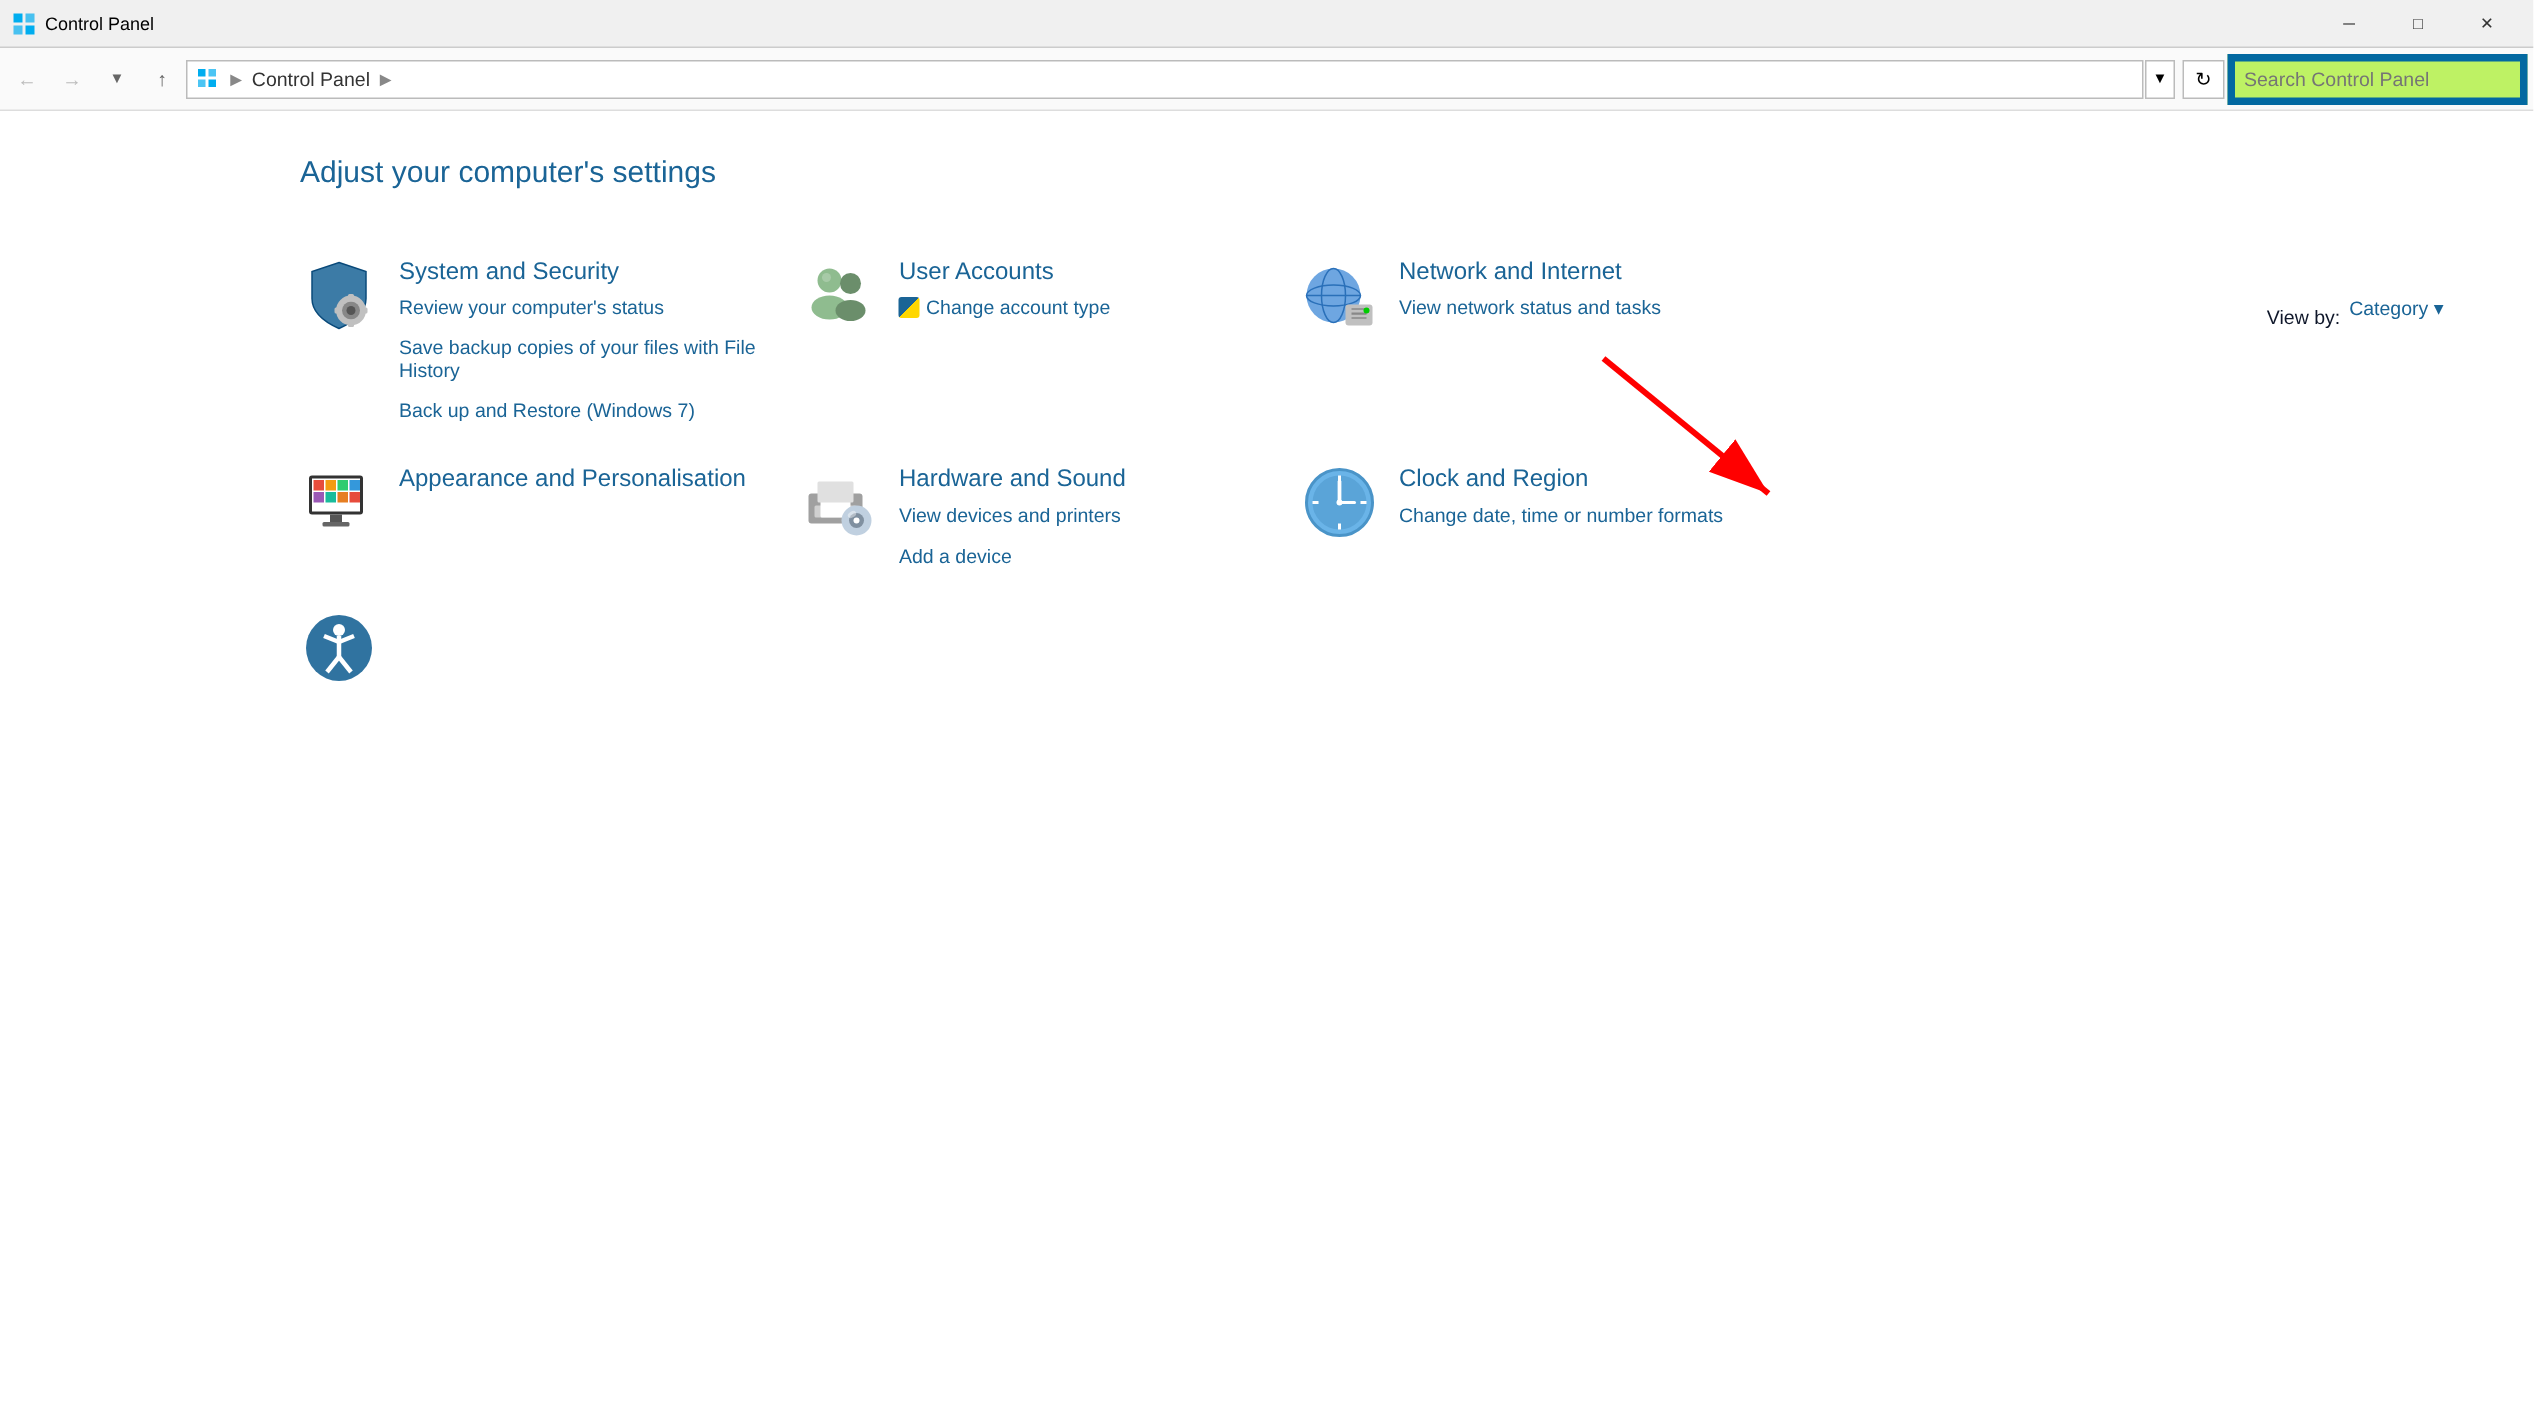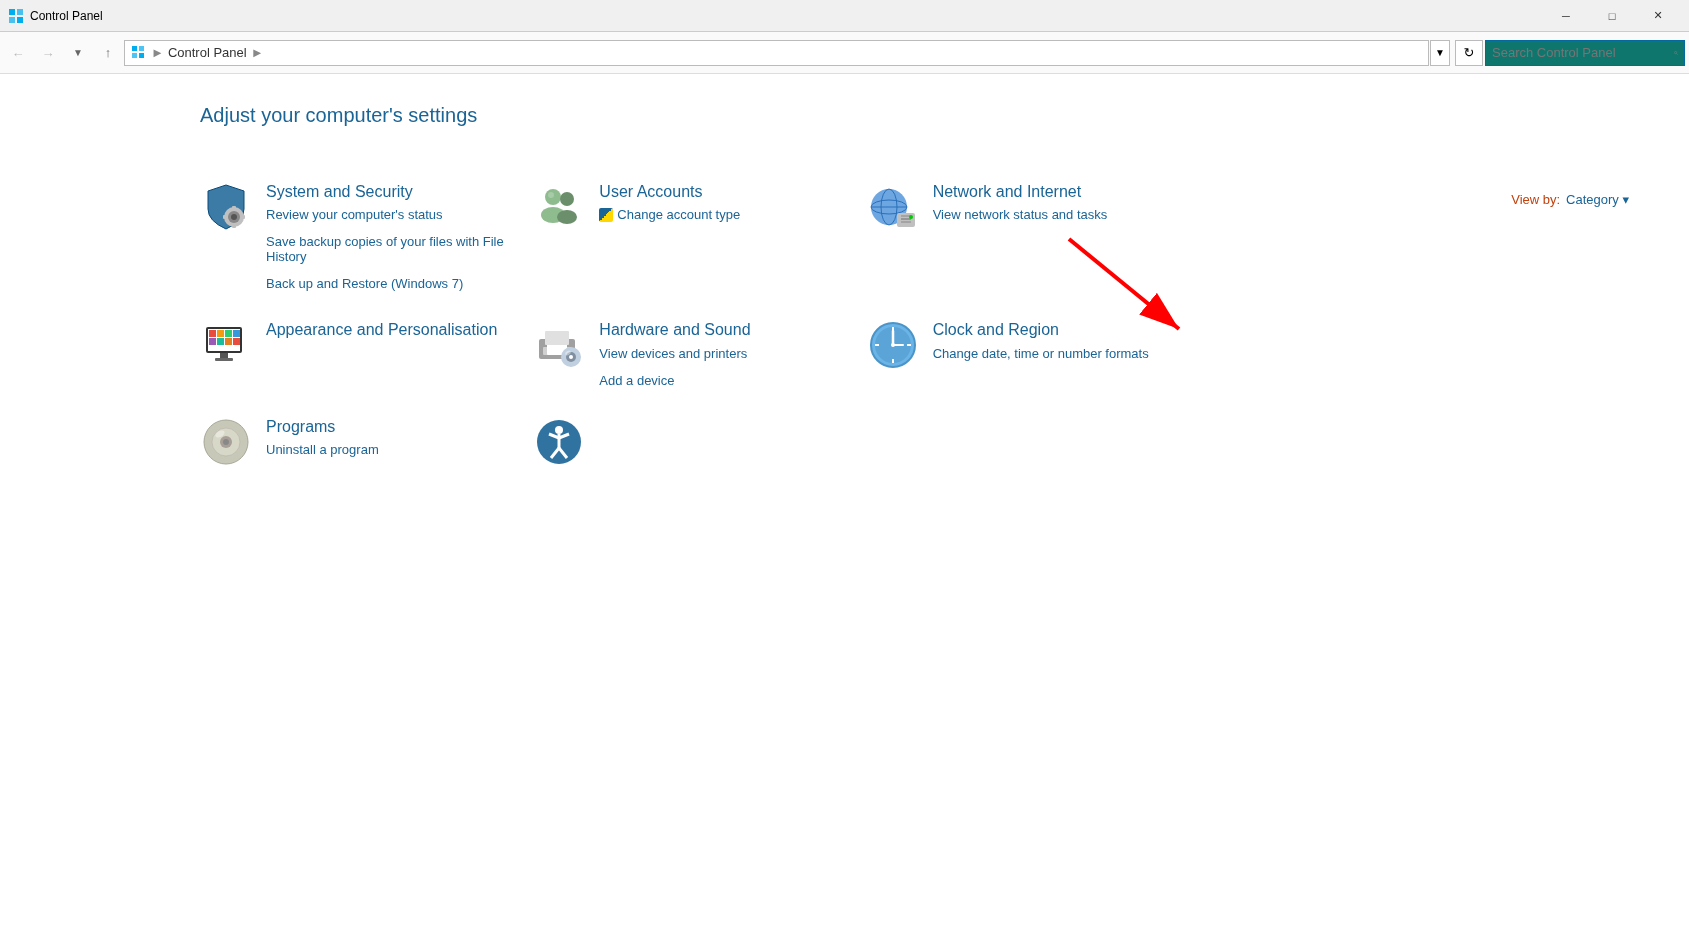--- a/index.html
+++ b/index.html
@@ -107,26 +107,26 @@
       border: 1px solid #bbb;
       cursor: pointer;
       background: #fff;
       margin-left: -1px;
       font-size: 10px;
       margin-right: 4px;
     }
     .search-box {
       height: 26px;
       width: 200px;
-      border: 1px solid #0369a1;
+      border: 5px solid #0369a1;
       padding: 12px 6px;
       font-size: 13px;
       display: flex;
       align-items: center;
-      background: #0f766e;
+      background: #bef264;
       gap: 6px;
     }
     .search-box input {
       border: none;
       outline: none;
       flex: 1;
       font-size: 13px;
       background: transparent;
     }
 
@@ -134,21 +134,21 @@
     .main-content {
       padding: 30px 60px 20px 200px;
       height: calc(952px - 74px);
       overflow-y: auto;
     }
 
     .page-title {
       font-size: 20px;
       color: #1a6496;
       font-weight: normal;
-      margin-bottom: 40px;
+      margin-bottom: 30px;
     }
 
     .categories-grid {
       display: grid;
       grid-template-columns: 1fr 1fr 1fr;
       gap: 0;
       max-width: 1000px;
     }
 
     .category-item {
@@ -198,21 +198,21 @@
     .view-by {
       position: absolute;
       top: 118px;
       right: 60px;
       display: flex;
       align-items: center;
       gap: 6px;
       font-size: 13px;
       color: #555;
     }
-    .view-by-label { color: #c2410c; }
+    .view-by-label { color: #0f172a; margin-top: 12px; }
     .view-by-value {
       color: #1a6496;
       cursor: pointer;
       text-align: right;
     }
 
     
     .red-arrow {
       position: absolute;
       top: 155px;
@@ -441,42 +441,20 @@
           </svg>
         </div>
         <div class="cat-content">
           <a class="cat-title">Clock and Region</a>
           <div class="cat-links">
             <a class="cat-link">Change date, time or number formats</a>
           </div>
         </div>
       </div>
 
-      <div class="category-item">
-        <div class="icon-wrapper">
-          <svg width="52" height="52" viewBox="0 0 52 52">
-
-            <circle cx="26" cy="26" r="22" fill="#c8c8b8"></circle>
-            <circle cx="26" cy="26" r="22" fill="none" stroke="#a8a898" stroke-width="1"></circle>
-            <circle cx="26" cy="26" r="14" fill="#d8d8c8"></circle>
-            <circle cx="26" cy="26" r="6" fill="#a8a098"></circle>
-            <circle cx="26" cy="26" r="3" fill="#888"></circle>
-
-            <ellipse cx="20" cy="18" rx="5" ry="3" fill="white" opacity="0.4" transform="rotate(-30 20 18)"></ellipse>
-
-            <circle cx="26" cy="26" r="14" fill="none" stroke="#b8b0a8" stroke-width="1" opacity="0.6"></circle>
-          </svg>
-        </div>
-        <div class="cat-content">
-          <a class="cat-title">Programs</a>
-          <div class="cat-links">
-            <a class="cat-link">Uninstall a program</a>
-          </div>
-        </div>
-      </div>
 
       <div class="category-item">
         <div class="icon-wrapper">
           <svg width="52" height="52" viewBox="0 0 52 52">
 
             <circle cx="26" cy="26" r="22" fill="#1a6496" opacity="0.9"></circle>
 
             <circle cx="26" cy="14" r="4" fill="white"></circle>
 
             <line x1="26" y1="18" x2="26" y2="32" stroke="white" stroke-width="3"></line>

